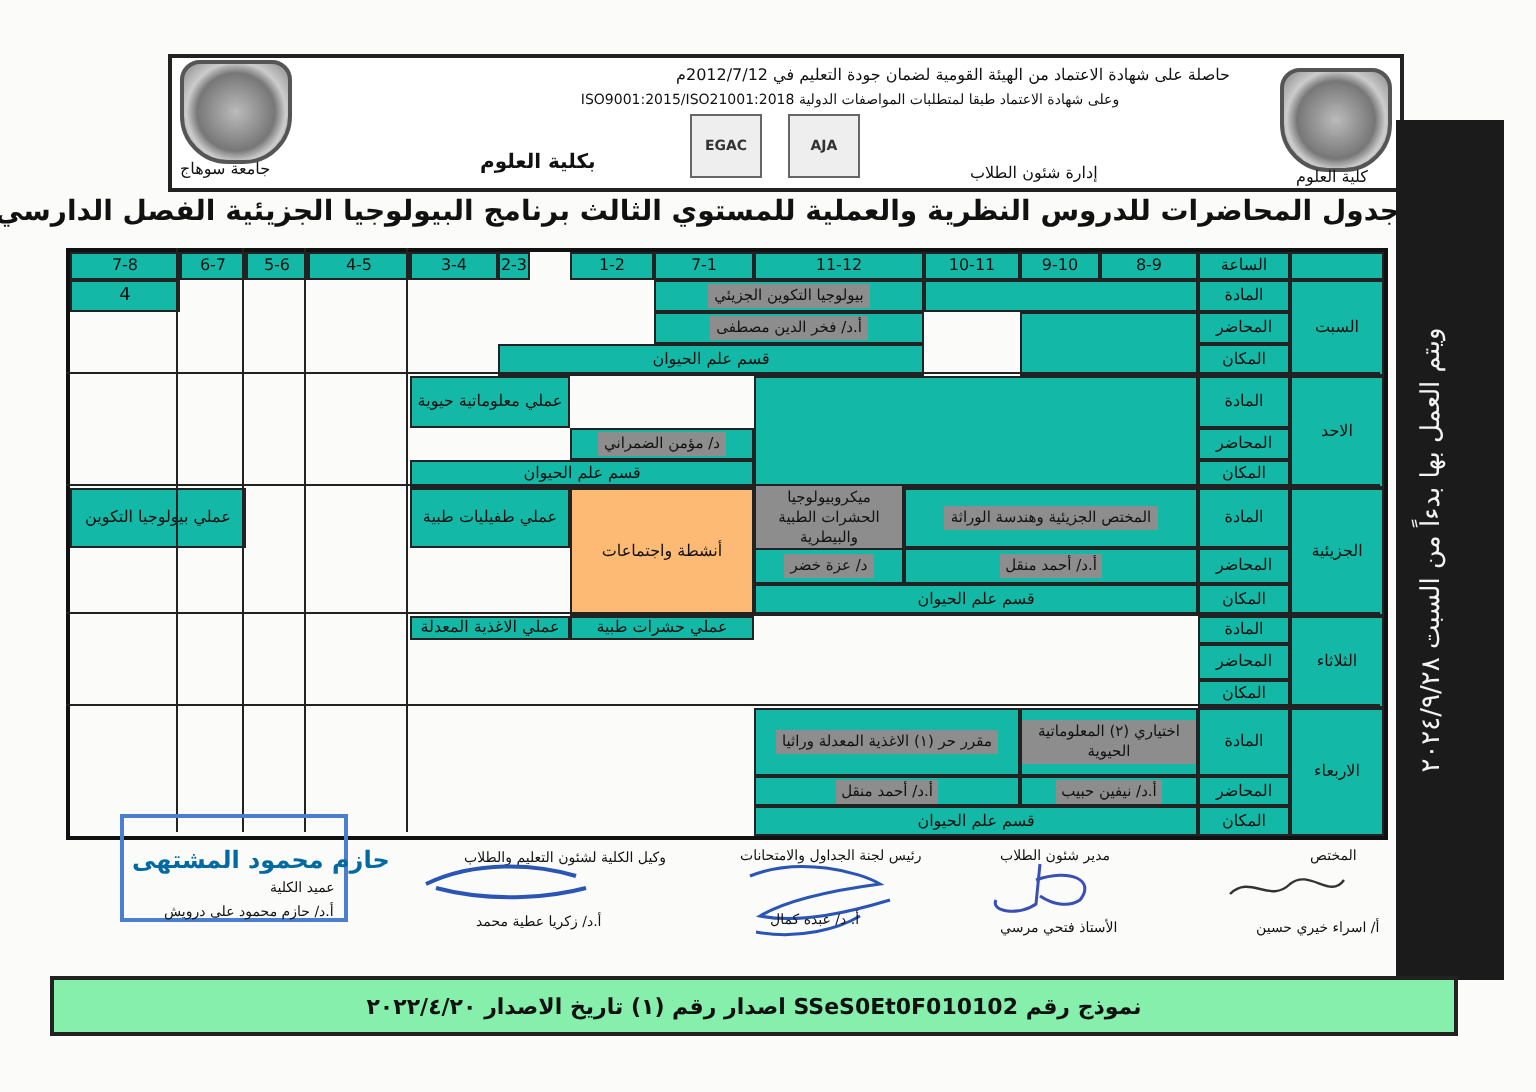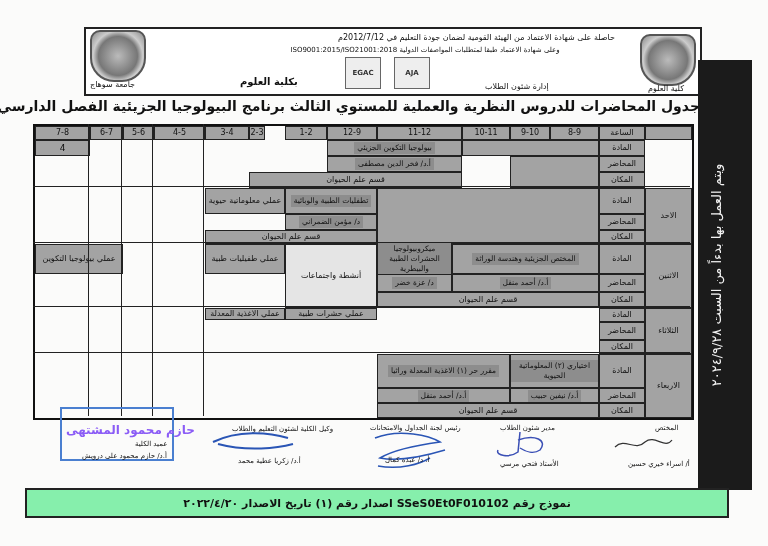--- a/index.html
+++ b/index.html
@@ -5,26 +5,26 @@
   html,body{margin:0;padding:0;}
   body{width:768px;height:546px;background:#fbfbfa;position:relative;overflow:hidden;font-family:"DejaVu Sans",sans-serif;color:#111;}
   .abs{position:absolute;}
   .hdr-box{left:84px;top:27px;width:614px;height:65px;border:2px solid #222;border-bottom:2px solid #222;background:#fff;}
   .logo{width:52px;height:48px;border-radius:10px 10px 24px 24px;border:2px solid #555;background:radial-gradient(circle,#bbb 0,#777 55%,#ccc 70%,#888 100%);}
   .tiny{font-size:7px;white-space:nowrap;}
   .small{font-size:8px;white-space:nowrap;}
   .cert{width:34px;height:30px;border:1px solid #666;background:#eee;font-size:7px;font-weight:bold;text-align:center;line-height:30px;color:#333;}
   .title{left:30px;top:98px;width:670px;text-align:right;font-size:14px;font-weight:bold;direction:rtl;white-space:nowrap;}
   .grid{left:33px;top:124px;width:657px;height:292px;border:2px solid #111;}
-  .c{position:absolute;box-sizing:border-box;border:1px solid #222;display:flex;align-items:center;justify-content:center;text-align:center;font-size:8px;line-height:10px;background:#a3a3a3;}
+  .c{position:absolute;box-sizing:border-box;border:1px solid #222;display:flex;align-items:center;justify-content:center;text-align:center;font-size:8px;line-height:10px;background:#14b8a6;}
   .hl{background:#8d8d8d;color:#111;padding:1px 3px;font-size:7.5px;}
-  .grey{background:#e5e5e5;}
+  .grey{background:#fdba74;}
   .sidebar{left:698px;top:60px;width:54px;height:430px;background:#1b1b1b;}
   .vtext{position:absolute;left:18px;top:215px;color:#f3f3f3;font-size:13px;white-space:nowrap;transform:translate(-50%,-50%) rotate(-90deg);transform-origin:center;direction:rtl;}
-  .stamp{left:60px;top:407px;width:110px;height:50px;border:2px solid #4a7fd0;color:#8b5cf6;}
+  .stamp{left:60px;top:407px;width:110px;height:50px;border:2px solid #4a7fd0;color:#0369a1;}
   .footer{left:25px;top:488px;width:700px;height:26px;border:2px solid #222;background:#86efac;display:flex;align-items:center;justify-content:center;font-size:11px;font-weight:bold;direction:rtl;}
 </style>
 </head>
 <body>
 
 <div class="abs hdr-box"></div>
 <div class="abs logo" style="left:90px;top:30px;"></div>
 <div class="abs small" style="left:90px;top:80px;">جامعة سوهاج</div>
 <div class="abs small" style="left:235px;top:33px;width:380px;text-align:right;direction:rtl;">حاصلة على شهادة الاعتماد من الهيئة القومية لضمان جودة التعليم في 2012/7/12م</div>
 <div class="abs tiny" style="left:235px;top:46px;width:380px;text-align:center;direction:rtl;">وعلى شهادة الاعتماد طبقا لمتطلبات المواصفات الدولية ISO9001:2015/ISO21001:2018</div>
@@ -39,57 +39,55 @@
 
 <div class="abs grid">
 
   <div class="c" style="left:0;top:0;width:55px;height:14px;">7-8</div>
   <div class="c" style="left:55px;top:0;width:33px;height:14px;">6-7</div>
   <div class="c" style="left:88px;top:0;width:31px;height:14px;">5-6</div>
   <div class="c" style="left:119px;top:0;width:51px;height:14px;">4-5</div>
   <div class="c" style="left:170px;top:0;width:44px;height:14px;">3-4</div>
   <div class="c" style="left:214px;top:0;width:16px;height:14px;">2-3</div>
   <div class="c" style="left:250px;top:0;width:42px;height:14px;">1-2</div>
-  <div class="c" style="left:292px;top:0;width:50px;height:14px;">12-9</div>
+  <div class="c" style="left:292px;top:0;width:50px;height:14px;">7-1</div>
   <div class="c" style="left:342px;top:0;width:85px;height:14px;">11-12</div>
   <div class="c" style="left:427px;top:0;width:48px;height:14px;">10-11</div>
   <div class="c" style="left:475px;top:0;width:40px;height:14px;">9-10</div>
   <div class="c" style="left:515px;top:0;width:49px;height:14px;">8-9</div>
   <div class="c" style="left:564px;top:0;width:46px;height:14px;">الساعة</div>
   <div class="c" style="left:610px;top:0;width:47px;height:14px;"></div>
 
+  <div class="c" style="left:610px;top:14px;width:47px;height:48px;">السبت</div>
   <div class="c" style="left:564px;top:14px;width:46px;height:16px;">المادة</div>
   <div class="c" style="left:564px;top:30px;width:46px;height:16px;">المحاضر</div>
   <div class="c" style="left:564px;top:46px;width:46px;height:16px;">المكان</div>
   <div class="c" style="left:0;top:14px;width:55px;height:16px;font-size:9px;">4</div>
   <div class="c" style="left:292px;top:14px;width:135px;height:16px;">
       <span class="hl">بيولوجيا التكوين الجزيئي</span>
     </div>
   <div class="c" style="left:292px;top:30px;width:135px;height:16px;">
       <span class="hl">أ.د/ فخر الدين مصطفى</span>
     </div>
   <div class="c" style="left:214px;top:46px;width:213px;height:16px;">قسم علم الحيوان</div>
   <div class="c" style="left:427px;top:14px;width:137px;height:16px;"></div>
   <div class="c" style="left:475px;top:30px;width:89px;height:32px;"></div>
 
   <div class="c" style="left:610px;top:62px;width:47px;height:56px;">الاحد</div>
   <div class="c" style="left:564px;top:62px;width:46px;height:26px;">المادة</div>
   <div class="c" style="left:564px;top:88px;width:46px;height:16px;">المحاضر</div>
   <div class="c" style="left:564px;top:104px;width:46px;height:14px;">المكان</div>
   <div class="c" style="left:170px;top:62px;width:80px;height:26px;">عملي معلوماتية حيوية</div>
-  <div class="c" style="left:250px;top:62px;width:92px;height:26px;">
-      <span class="hl">تطفليات الطبية والوبائية</span>
-    </div>
   <div class="c" style="left:250px;top:88px;width:92px;height:16px;">
       <span class="hl">د/ مؤمن الضمراني</span>
     </div>
   <div class="c" style="left:170px;top:104px;width:172px;height:14px;">قسم علم الحيوان</div>
   <div class="c" style="left:342px;top:62px;width:222px;height:56px;"></div>
 
-  <div class="c" style="left:610px;top:118px;width:47px;height:64px;">الاثنين</div>
+  <div class="c" style="left:610px;top:118px;width:47px;height:64px;">الجزيئية</div>
   <div class="c" style="left:564px;top:118px;width:46px;height:30px;">المادة</div>
   <div class="c" style="left:564px;top:148px;width:46px;height:18px;">المحاضر</div>
   <div class="c" style="left:564px;top:166px;width:46px;height:16px;">المكان</div>
   <div class="c" style="left:0;top:118px;width:88px;height:30px;">عملي بيولوجيا التكوين</div>
   <div class="c" style="left:170px;top:118px;width:80px;height:30px;">عملي طفيليات طبية</div>
   <div class="c grey" style="left:250px;top:118px;width:92px;height:64px;">أنشطة واجتماعات</div>
   <div class="c" style="left:342px;top:118px;width:75px;height:30px;">
       <span class="hl">ميكروبيولوجيا الحشرات الطبية والبيطرية</span>
     </div>
   <div class="c" style="left:417px;top:118px;width:147px;height:30px;">

